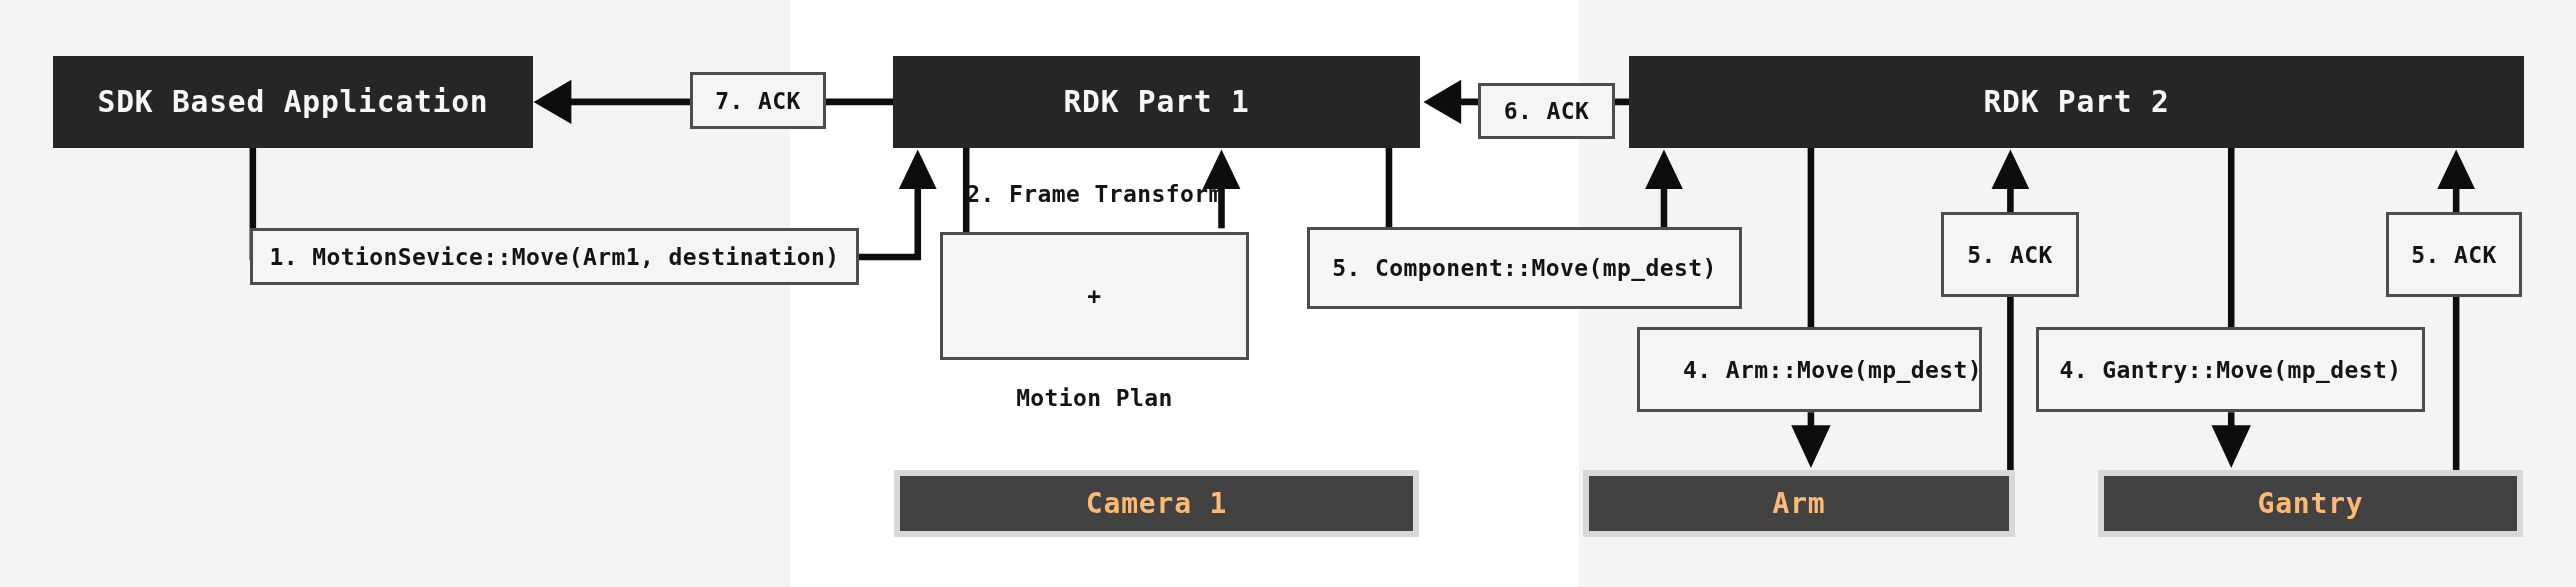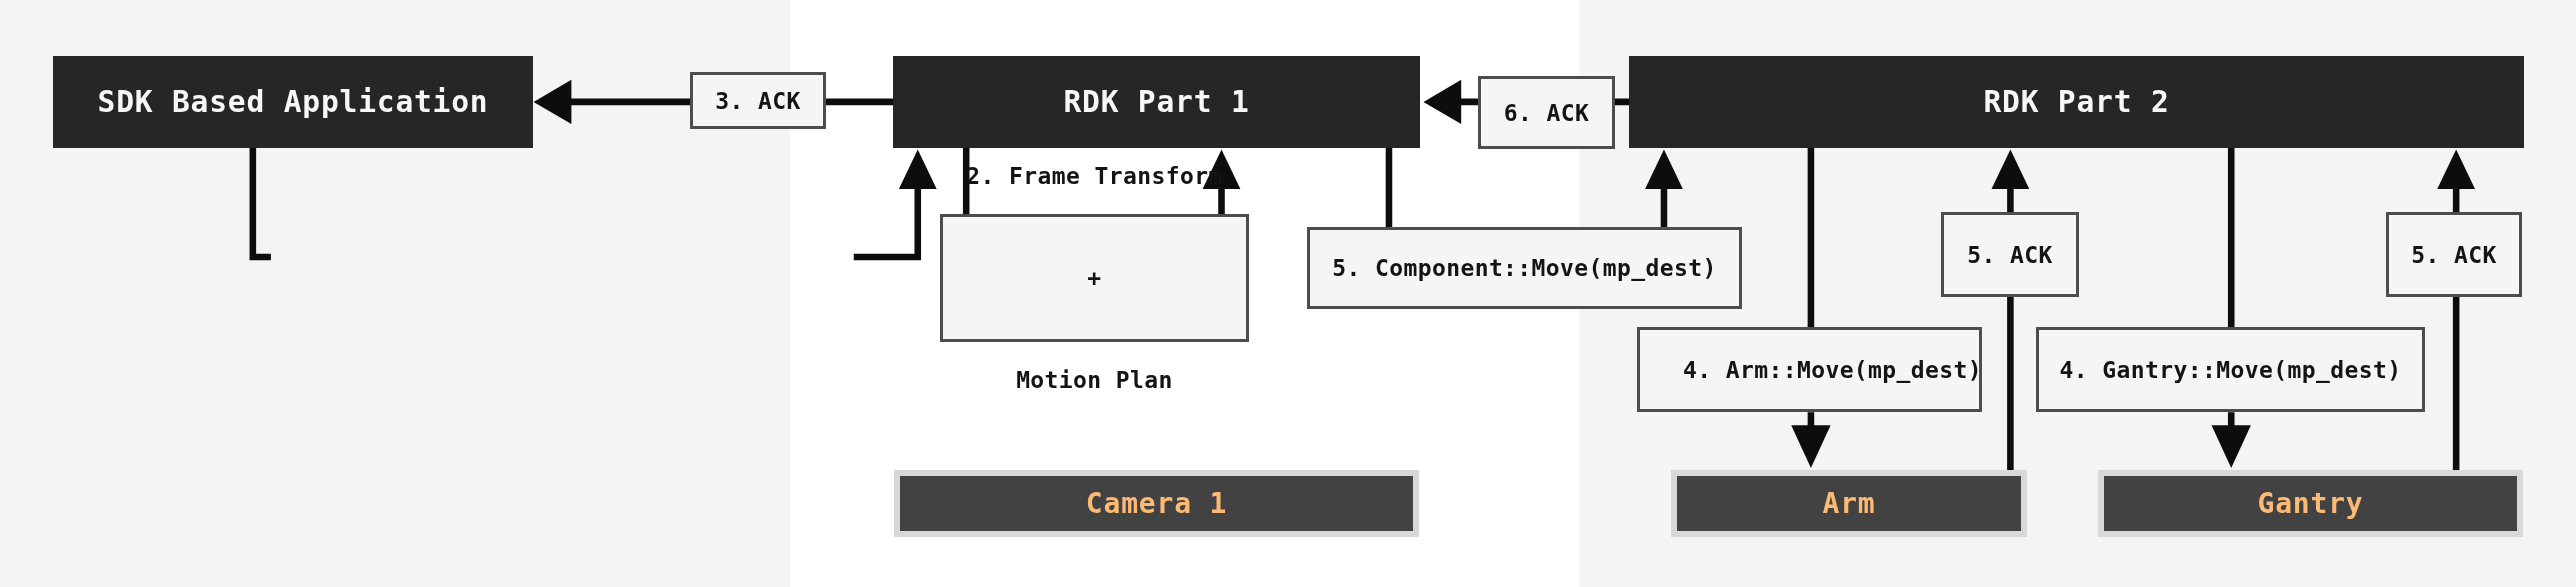--- a/index.html
+++ b/index.html
@@ -110,27 +110,30 @@
     <span>SDK Based Application</span>
   </div>
   <div class="node" style="left:893px; top:56px; width:527px; height:92px;">
     <span>RDK Part 1</span>
   </div>
   <div class="node" style="left:1629px; top:56px; width:895px; height:92px;">
     <span>RDK Part 2</span>
   </div>
 
   <div class="step" style="left:690px; top:72px; width:136px; height:57px;">
-    <span>3. ACK</span>
+    <span>7. ACK</span>
   </div>
-  <div class="step" style="left:1478px; top:76px; width:137px; height:73px;">
+  <div class="step" style="left:1478px; top:83px; width:137px; height:56px;">
     <span>6. ACK</span>
   </div>
 
-  <div class="step" style="left:940px; top:214px; width:309px; height:128px;">
+  <div class="step" style="left:250px; top:228px; width:609px; height:57px;">
+    <span>1. MotionSevice::Move(Arm1, destination)</span>
+  </div>
+  <div class="step" style="left:940px; top:232px; width:309px; height:128px;">
     <div class="multiline">
       <span>2. Frame Transform</span>
       <span>+</span>
       <span>Motion Plan</span>
     </div>
   </div>
   <div class="step" style="left:1307px; top:227px; width:435px; height:82px;">
     <span>5. Component::Move(mp_dest)</span>
   </div>
   <div class="step" style="left:1941px; top:212px; width:138px; height:85px;">
@@ -142,21 +145,21 @@
   <div class="step" style="left:2036px; top:327px; width:389px; height:85px;">
     <span>4. Gantry::Move(mp_dest)</span>
   </div>
   <div class="step" style="left:2386px; top:212px; width:136px; height:85px;">
     <span>5. ACK</span>
   </div>
 
   <div class="device" style="left:894px; top:470px; width:525px; height:67px;">
     <span>Camera 1</span>
   </div>
-  <div class="device" style="left:1671px; top:470px; width:356px; height:67px;">
+  <div class="device" style="left:1583px; top:470px; width:432px; height:67px;">
     <span>Arm</span>
   </div>
   <div class="device" style="left:2098px; top:470px; width:425px; height:67px;text-align:center;">
     <span>Gantry</span>
   </div>
 
 </div>
 
 
 </body></html>

